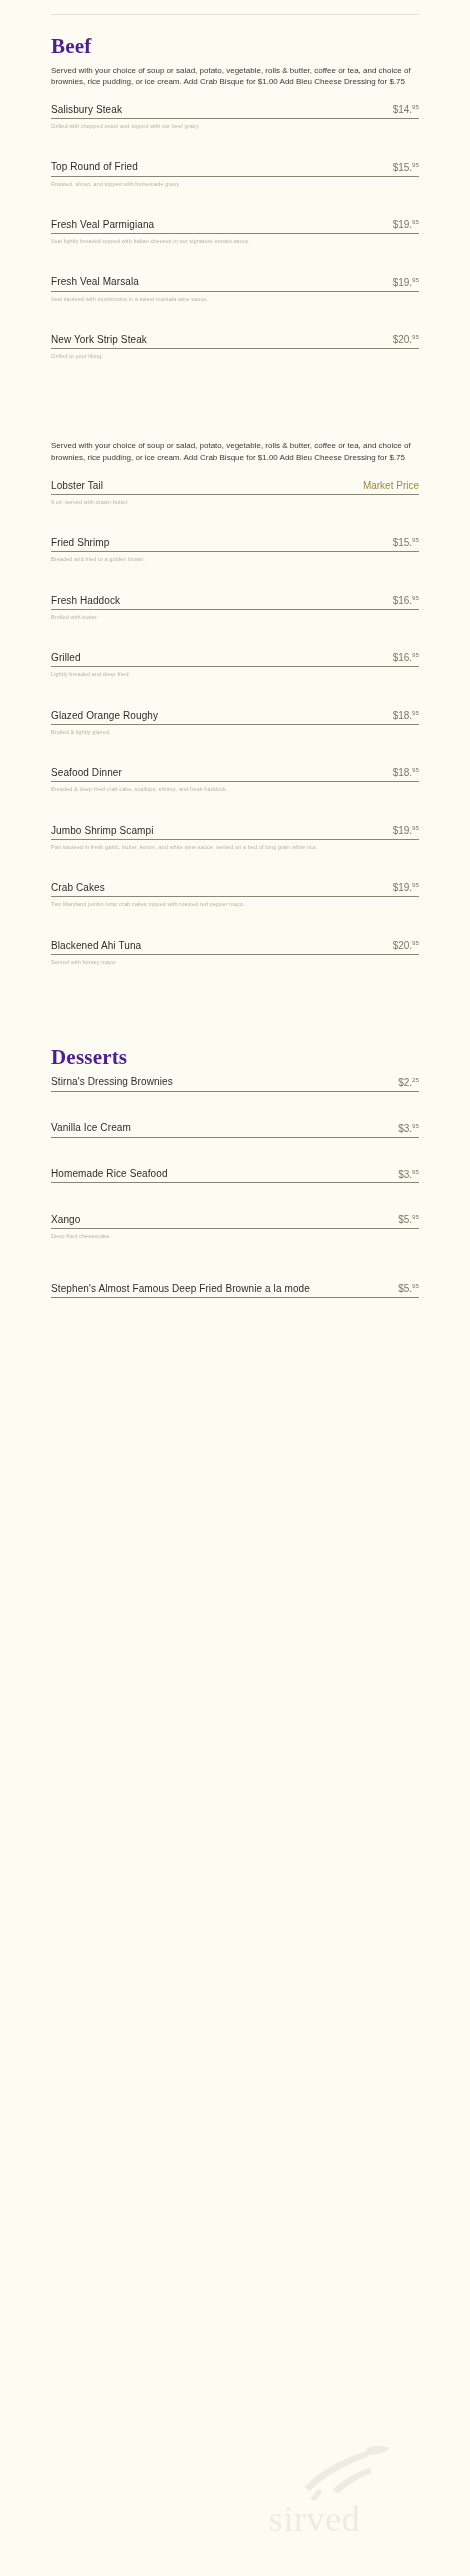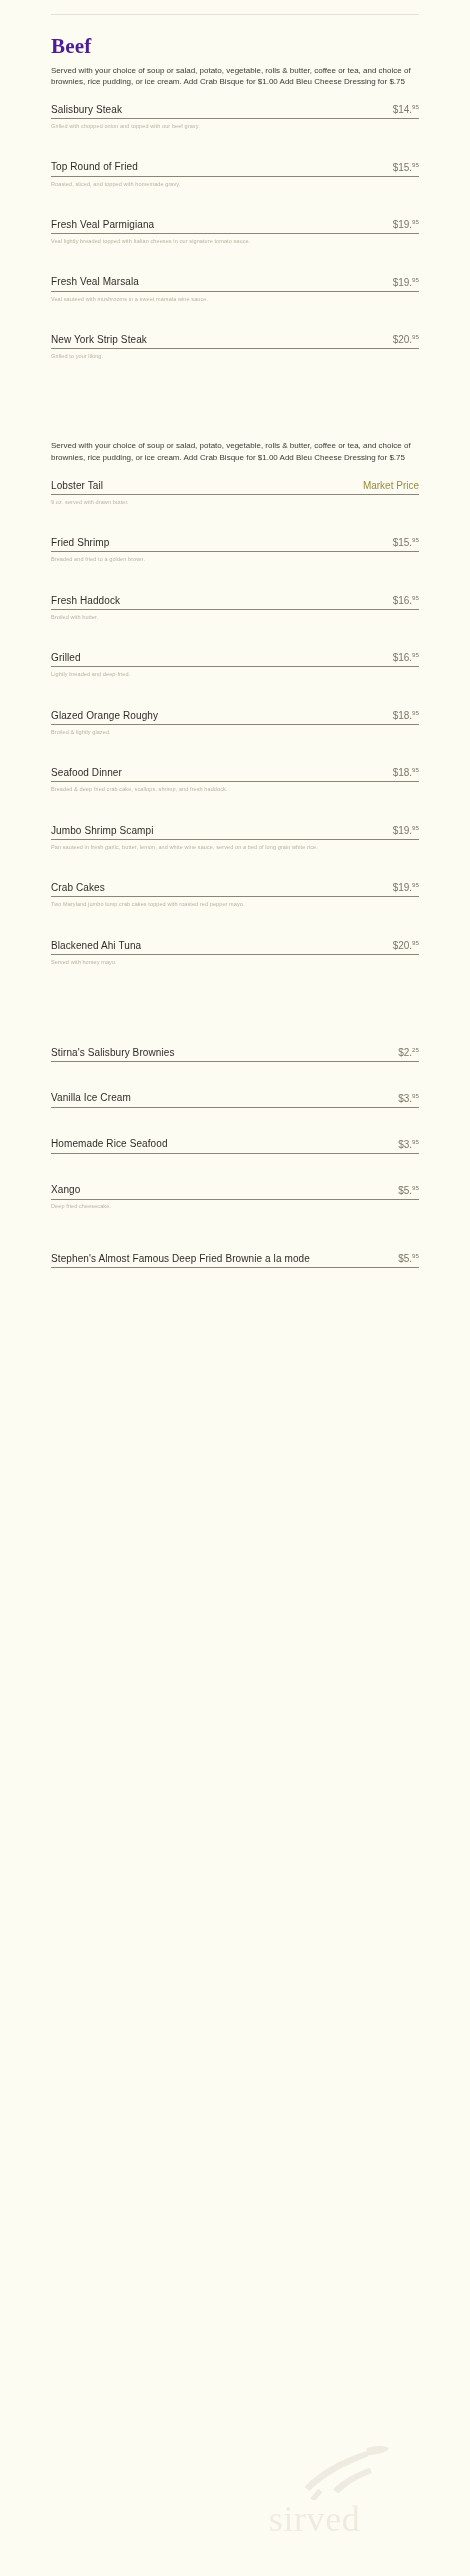--- a/index.html
+++ b/index.html
@@ -239,24 +239,25 @@
         <span class="item-name">Blackened Ahi Tuna</span>
         <span class="item-price"><span>$20.</span><span class="cents">95</span></span>
       </div>
       <div class="item-desc">Served with horsey mayo.</div>
     </div>
   </div>
 
   <div class="spacer-lg"></div>
 
   <div class="section">
-
-    <div class="item tall">
-      <div class="item-head">
-        <span class="item-name">Stirna's Salisbury Brownies</span>
+    <h2 class="section-title">Desserts</h2>
+
+    <div class="item tall">
+      <div class="item-head">
+        <span class="item-name">Stirna's Dressing Brownies</span>
         <span class="item-price"><span>$2.</span><span class="cents">25</span></span>
       </div>
       <div class="item-desc"></div>
     </div>
 
     <div class="item tall">
       <div class="item-head">
         <span class="item-name">Vanilla Ice Cream</span>
         <span class="item-price"><span>$3.</span><span class="cents">95</span></span>
       </div>

